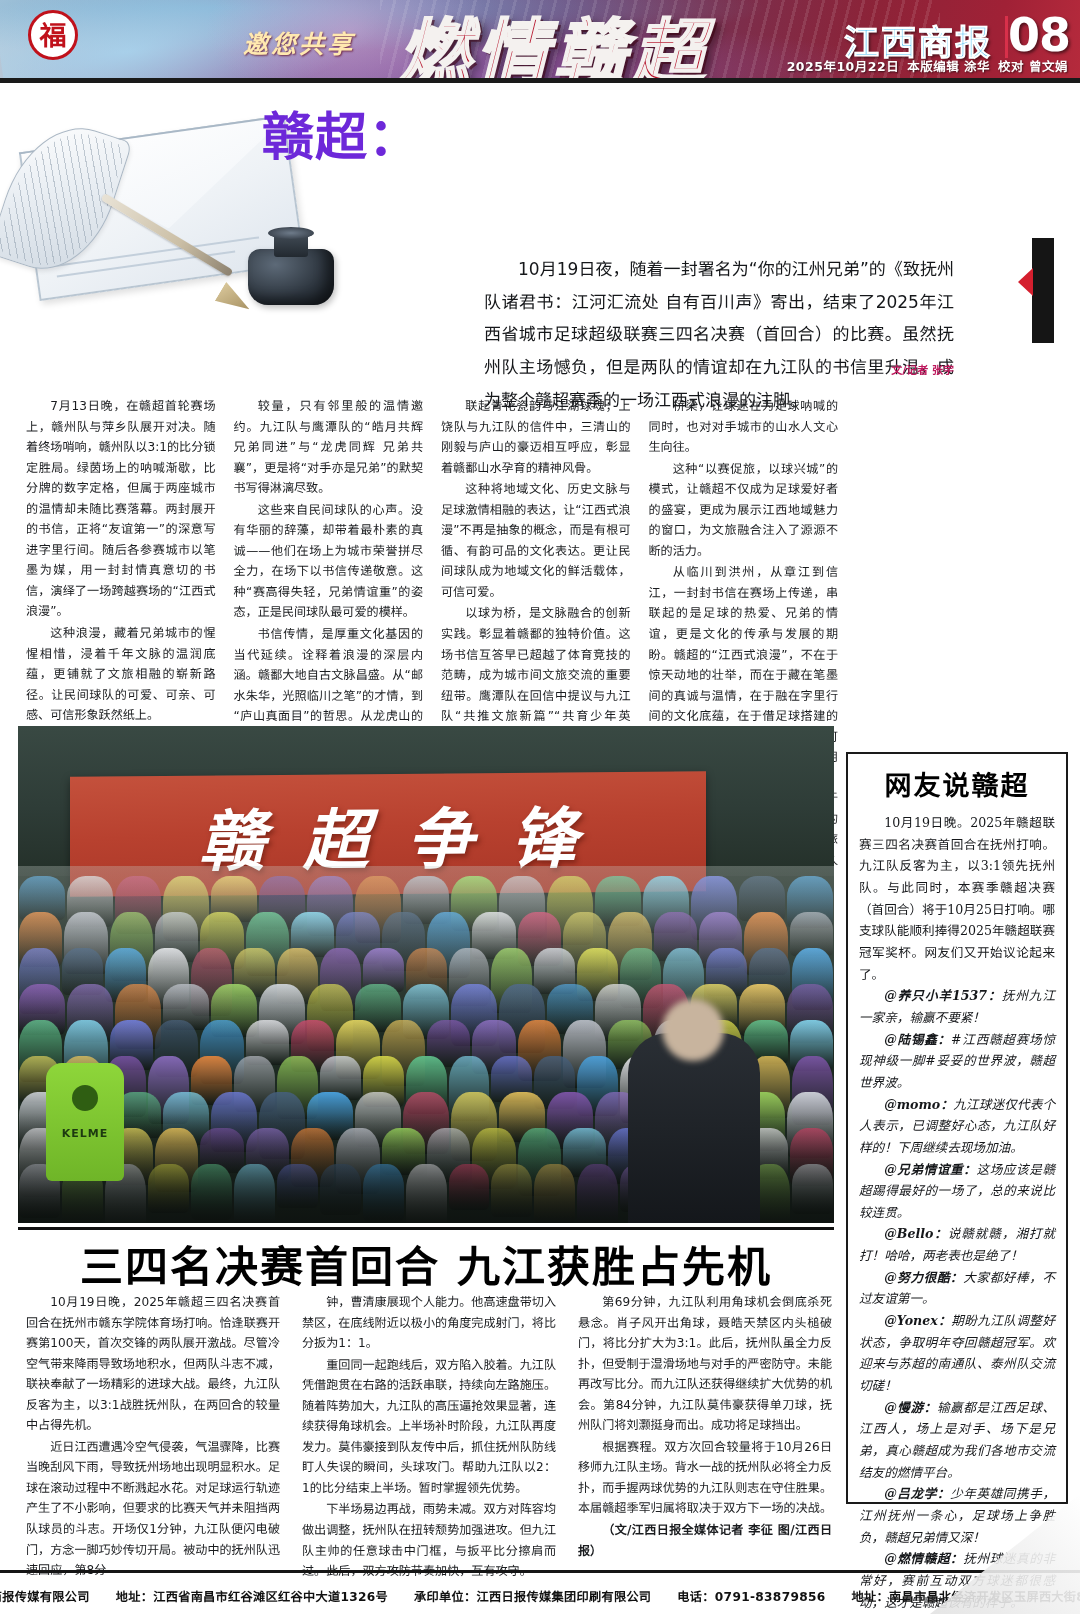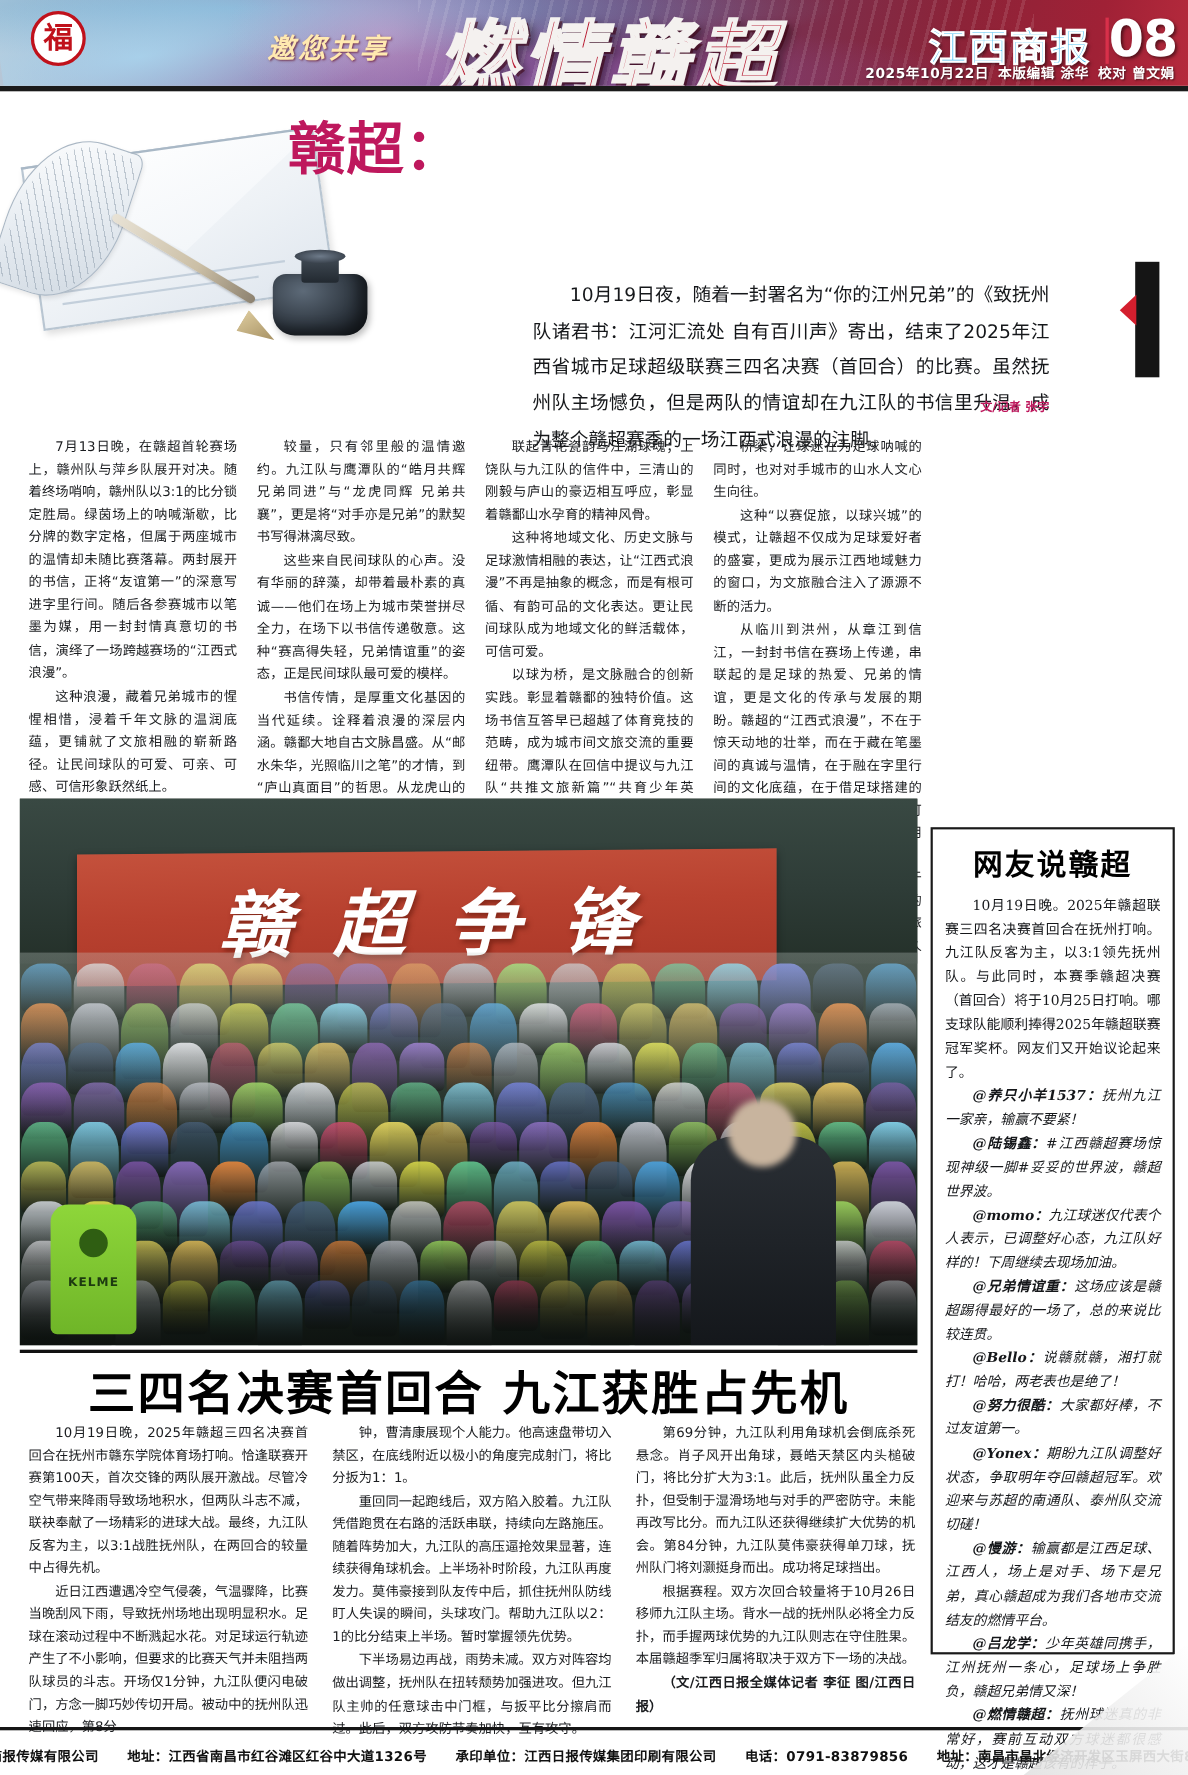--- a/index.html
+++ b/index.html
@@ -163,21 +163,21 @@
   }
   .ink-rim {
     position:absolute; left:20px; top:4px; width:46px; height:12px;
     background:radial-gradient(ellipse,#6e7b8a 0%,#2a313a 100%);
     border-radius:50%;
   }
 
   .headline {
     position:absolute; left:262px; top:24px; width:800px;
     font-family:Liberation Serif, serif;
-    font-weight:700; color:#be185d;
+    font-weight:700; color:#6d28d9;
   }
   .headline .l1 { font-size:52px; letter-spacing:1px; line-height:1.18; }
   .headline .l2 { font-size:55px; letter-spacing:0px; line-height:1.16; white-space:nowrap; }
 
   .lead {
     position:absolute; left:484px; top:170px; width:470px;
     font-family:"DejaVu Sans","Liberation Sans",sans-serif;
     font-size:17px; line-height:1.92; color:#15171a;
     text-align:justify; text-indent:2em;
   }
@@ -257,21 +257,21 @@
   .ph-fog {
     position:absolute; left:0; top:140px; width:816px; height:170px;
     background:linear-gradient(180deg, rgba(200,210,205,.30), rgba(200,210,205,0));
     pointer-events:none;
   }
   .ph-dark {
     position:absolute; left:0; bottom:0; width:816px; height:110px;
     background:linear-gradient(180deg, rgba(12,16,14,0), rgba(12,16,14,.88));
   }
   .ph-vest {
-    position:absolute; left:28px; bottom:10px; width:78px; height:118px;
+    position:absolute; left:28px; bottom:42px; width:78px; height:118px;
     background:linear-gradient(180deg,#8ed63a,#6fb528);
     border-radius:16px 16px 6px 6px;
   }
   .ph-vest span {
     position:absolute; left:0; right:0; top:64px; text-align:center;
     font-size:11px; font-weight:700; color:#1d3a10; letter-spacing:1px;
   }
   .ph-vest:before {
     content:""; position:absolute; left:26px; top:22px; width:26px; height:26px;
     background:#2f5e12; border-radius:50%;

